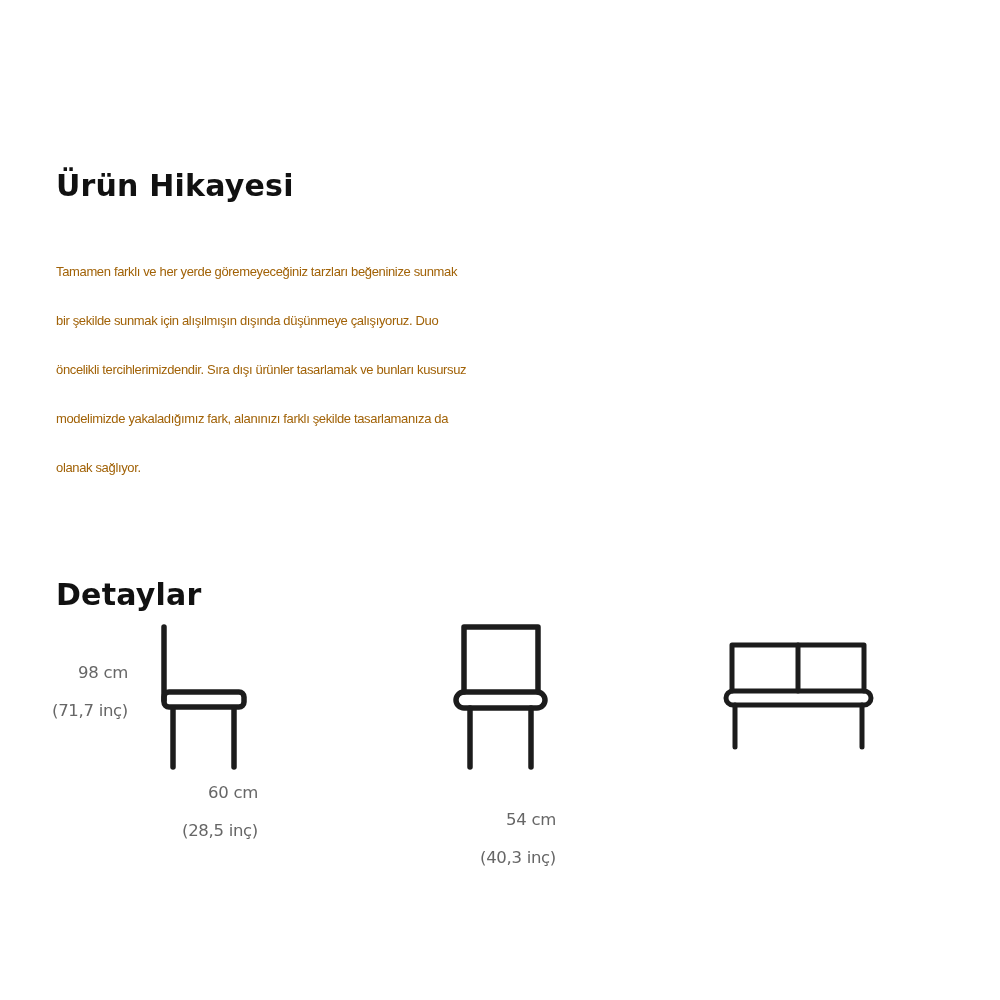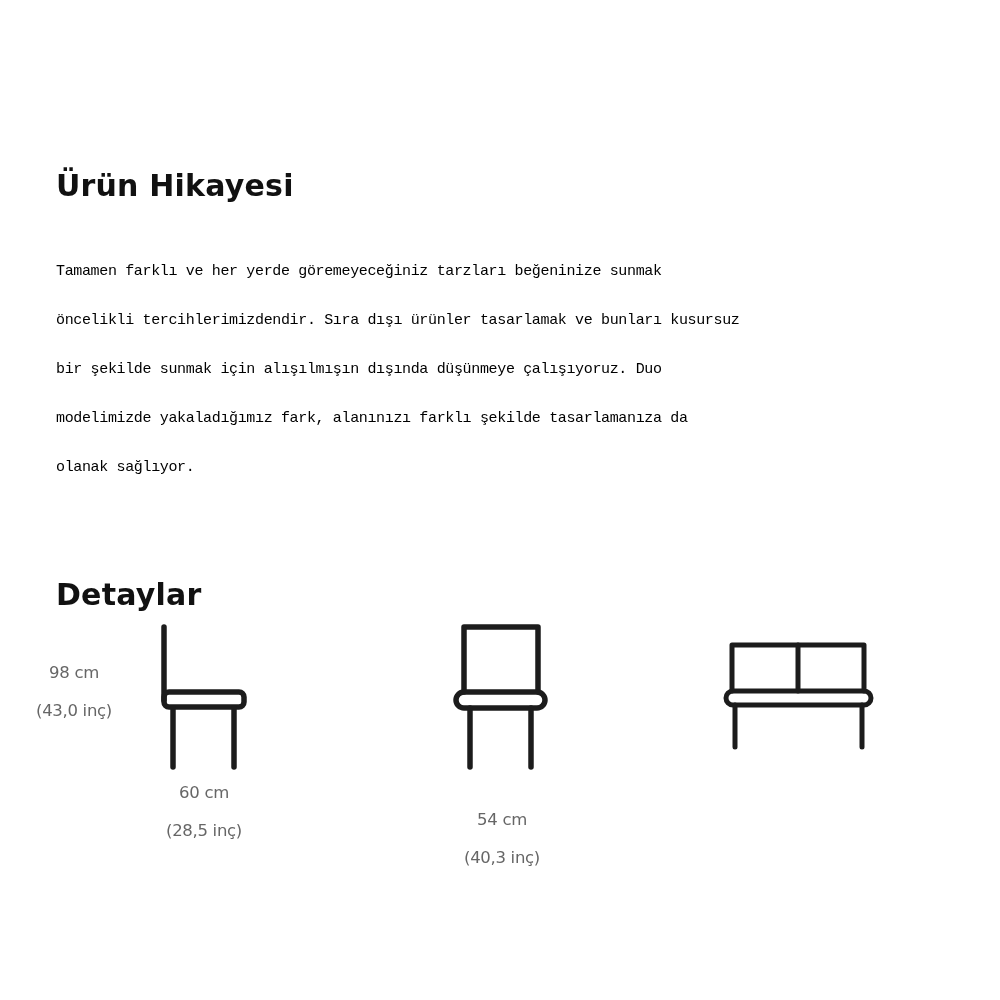--- a/index.html
+++ b/index.html
@@ -9,49 +9,49 @@
   }
   .heading {
     position: absolute; left: 56px; margin: 0;
     font-family: "DejaVu Sans", sans-serif; font-weight: bold; color: #111111;
     font-size: 30px; letter-spacing: 0.2px;
   }
   #story-title { top: 168px; text-align: right; }
   #details-title { top: 533px; margin-top: 44px; }
   .story {
     position: absolute; left: 56px; top: 247px; width: 900px; margin: 0;
-    font-family: Liberation Mono, monospace; color: #000000;
-    font-size: 15px; line-height: 49px; letter-spacing: -0.35px;
+    font-family: Liberation Sans, sans-serif; color: #a16207;
+    font-size: 13px; line-height: 49px; letter-spacing: -0.35px;
   }
   .story span { display: block; white-space: nowrap; }
   .dim {
-    position: absolute; text-align: center; color: #666666;
+    position: absolute; text-align: right; color: #666666;
     font-family: "DejaVu Sans", sans-serif; font-size: 16.5px; line-height: 38px; letter-spacing: -0.3px;
   }
   .dim span { display: block; }
   svg.icon { position: absolute; overflow: visible; }
 </style>
 </head>
 <body>
 
 <h2 id="story-title" class="heading">Ürün Hikayesi</h2>
 
 <p class="story">
   <span>Tamamen farklı ve her yerde göremeyeceğiniz tarzları beğeninize sunmak</span>
+  <span>bir şekilde sunmak için alışılmışın dışında düşünmeye çalışıyoruz. Duo</span>
   <span>öncelikli tercihlerimizdendir. Sıra dışı ürünler tasarlamak ve bunları kusursuz</span>
-  <span>bir şekilde sunmak için alışılmışın dışında düşünmeye çalışıyoruz. Duo</span>
   <span>modelimizde yakaladığımız fark, alanınızı farklı şekilde tasarlamanıza da</span>
   <span>olanak sağlıyor.</span>
 </p>
 
 <h2 id="details-title" class="heading">Detaylar</h2>
 
 <div class="dim" style="left:20px; top:654px; width:108px;">
   <span>98 cm</span>
-  <span>(43,0 inç)</span>
+  <span>(71,7 inç)</span>
 </div>
 
 <svg class="icon" style="left:0; top:0;" width="1000" height="1000">
   <g fill="none" stroke="#1c1c1c" stroke-width="5.5" stroke-linecap="round" stroke-linejoin="round">
     <line x1="164" y1="627" x2="164" y2="700"></line>
     <rect x="164" y="692" width="80" height="15" rx="5"></rect>
     <line x1="173" y1="708" x2="173" y2="767"></line>
     <line x1="234" y1="708" x2="234" y2="767"></line>
   </g>
 </svg>

